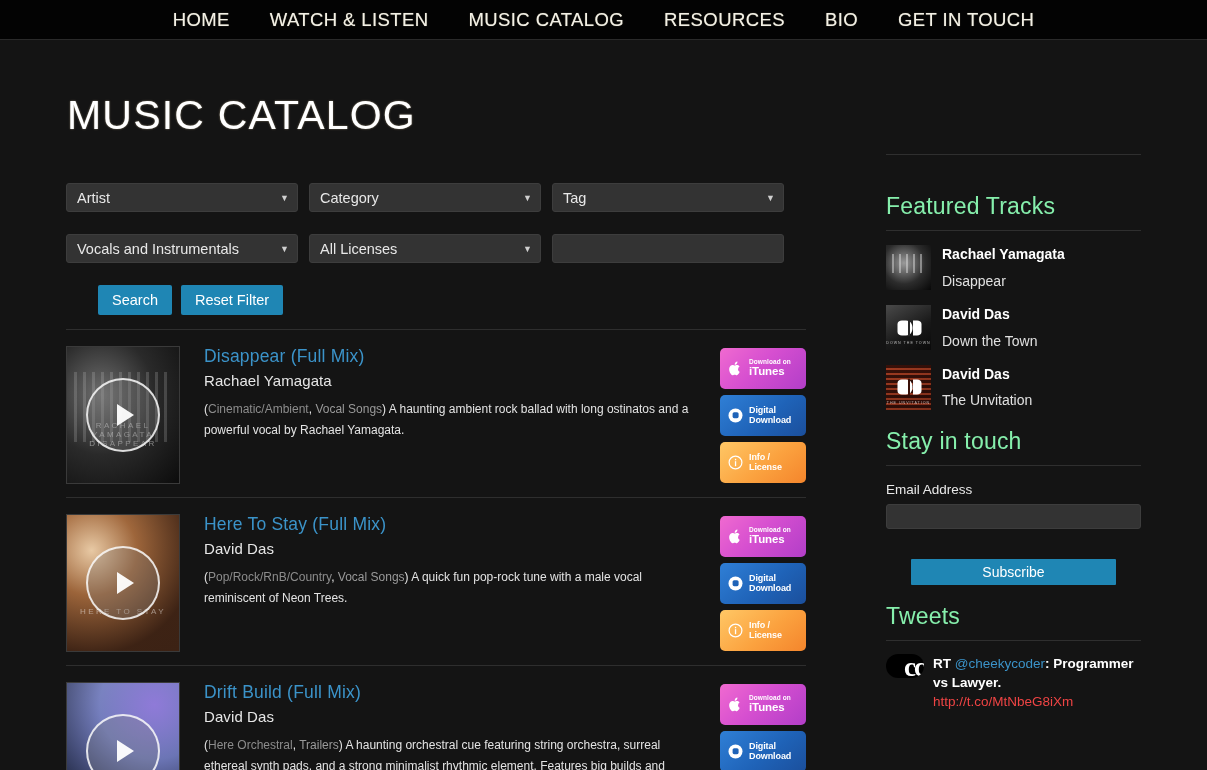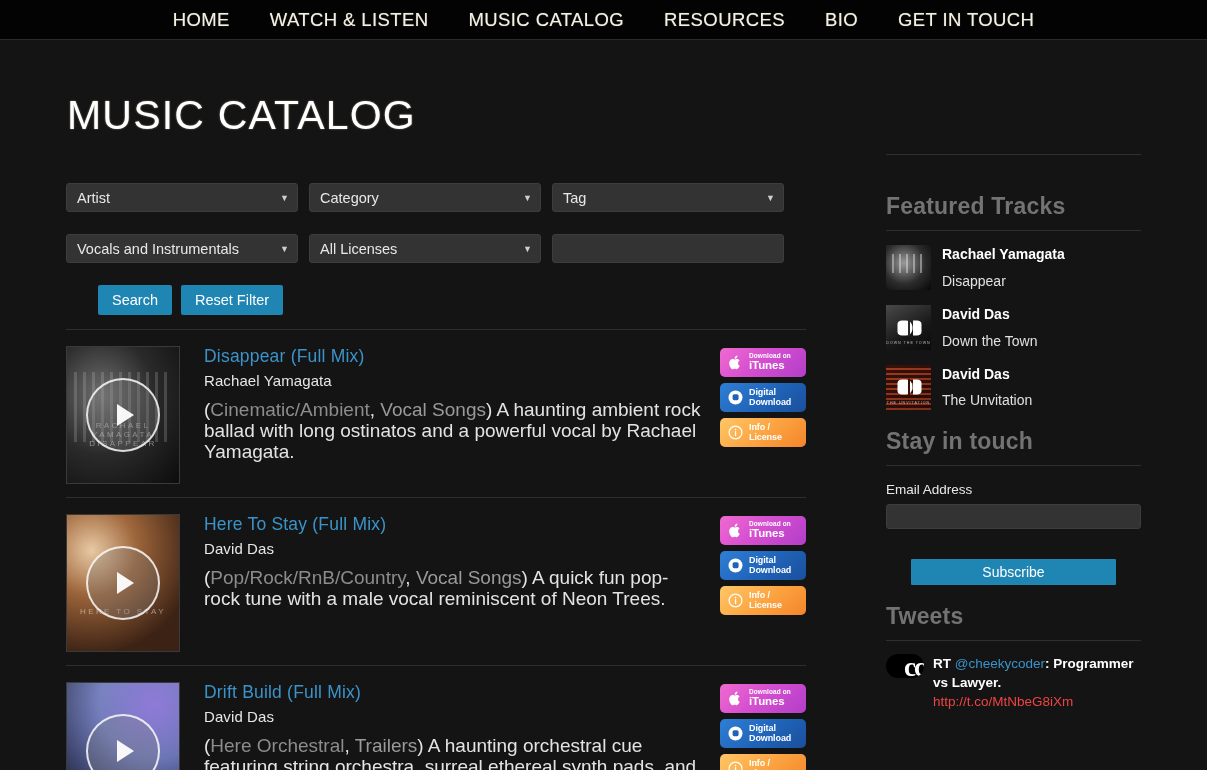--- a/index.html
+++ b/index.html
@@ -157,46 +157,46 @@
     font-size: 8px; letter-spacing: 2.4px;
     text-transform: uppercase;
   }
 
   .tinfo { flex: 1; padding-left: 24px; padding-top: 2px; }
   .ttitle {
     color: #3b93c9; font-size: 17.5px; font-weight: 400;
     letter-spacing: .2px; cursor: pointer; line-height: 1.2;
   }
   .tartist { color: #e6e6e6; font-size: 15px; margin-top: 5px; letter-spacing: .1px; }
-  .tdesc { color: #e3e3e3; font-size: 19px; line-height: 21px; margin-top: 10px; max-width: 500px; }
+  .tdesc { color: #e3e3e3; font-size: 12px; line-height: 21px; margin-top: 10px; max-width: 500px; }
   .tdesc .cat { color: #9a9a9a; }
   .tdesc .cat:first-of-type { color: #8c8c8c; }
 
   
   .dl { width: 86px; flex: 0 0 86px; display: flex; flex-direction: column; gap: 6px; padding-top: 4px; }
   .dlbtn {
-    height: 29px; border-radius: 5px;
+    height: 41px; border-radius: 5px;
     display: flex; align-items: center;
     padding: 0 5px; gap: 4px; cursor: pointer;
     color: #ffffff; overflow: hidden;
   }
   .dlbtn.itunes { background: linear-gradient(135deg,#f06ad0 0%, #d64fd0 45%, #b23ec8 100%); }
   .dlbtn.digital { background: linear-gradient(140deg,#2f7fd6 0%, #1f63b8 55%, #1b4f9c 100%); }
   .dlbtn.info    { background: linear-gradient(140deg,#ffc765 0%, #fba23f 55%, #f4852c 100%); }
   .dlbtn .gi { flex: 0 0 20px; display: flex; align-items: center; justify-content: center; }
   .dlbtn .tx { display: flex; flex-direction: column; line-height: 1.02; }
   .dlbtn .l1 { font-size: 6.5px; font-weight: 700; letter-spacing: .1px; }
   .dlbtn .l2 { font-size: 11.5px; font-weight: 700; letter-spacing: -.1px; }
   .dlbtn .s1, .dlbtn .s2 { font-size: 9px; font-weight: 700; letter-spacing: -.1px; }
 
   
   .side { width: 255px; flex: 0 0 255px; margin-left: 80px; padding-top: 62px; }
   .side-rule { height: 1px; background: #2f2f2f; }
   .side-h {
-    color: #737373; font-size: 23px; font-weight: 700;
+    color: #86efac; font-size: 23px; font-weight: 400;
     letter-spacing: .2px; margin: 18px 0 10px 0;
   }
   .side-h.first { margin-top: 38px; }
   .feat { display: flex; align-items: center; gap: 11px; margin-top: 14px; cursor: pointer; }
   .feat-th { width: 45px; height: 45px; flex: 0 0 45px; position: relative; overflow: hidden; }
   .feat-th.f1 {
     background: radial-gradient(ellipse at 40% 40%, #9a9a9a 0%, #2c2c2c 55%, #070707 100%);
   }
   .feat-th.f1::after {
     content:""; position:absolute; left:14%; top:20%; width:72%; height:42%;

